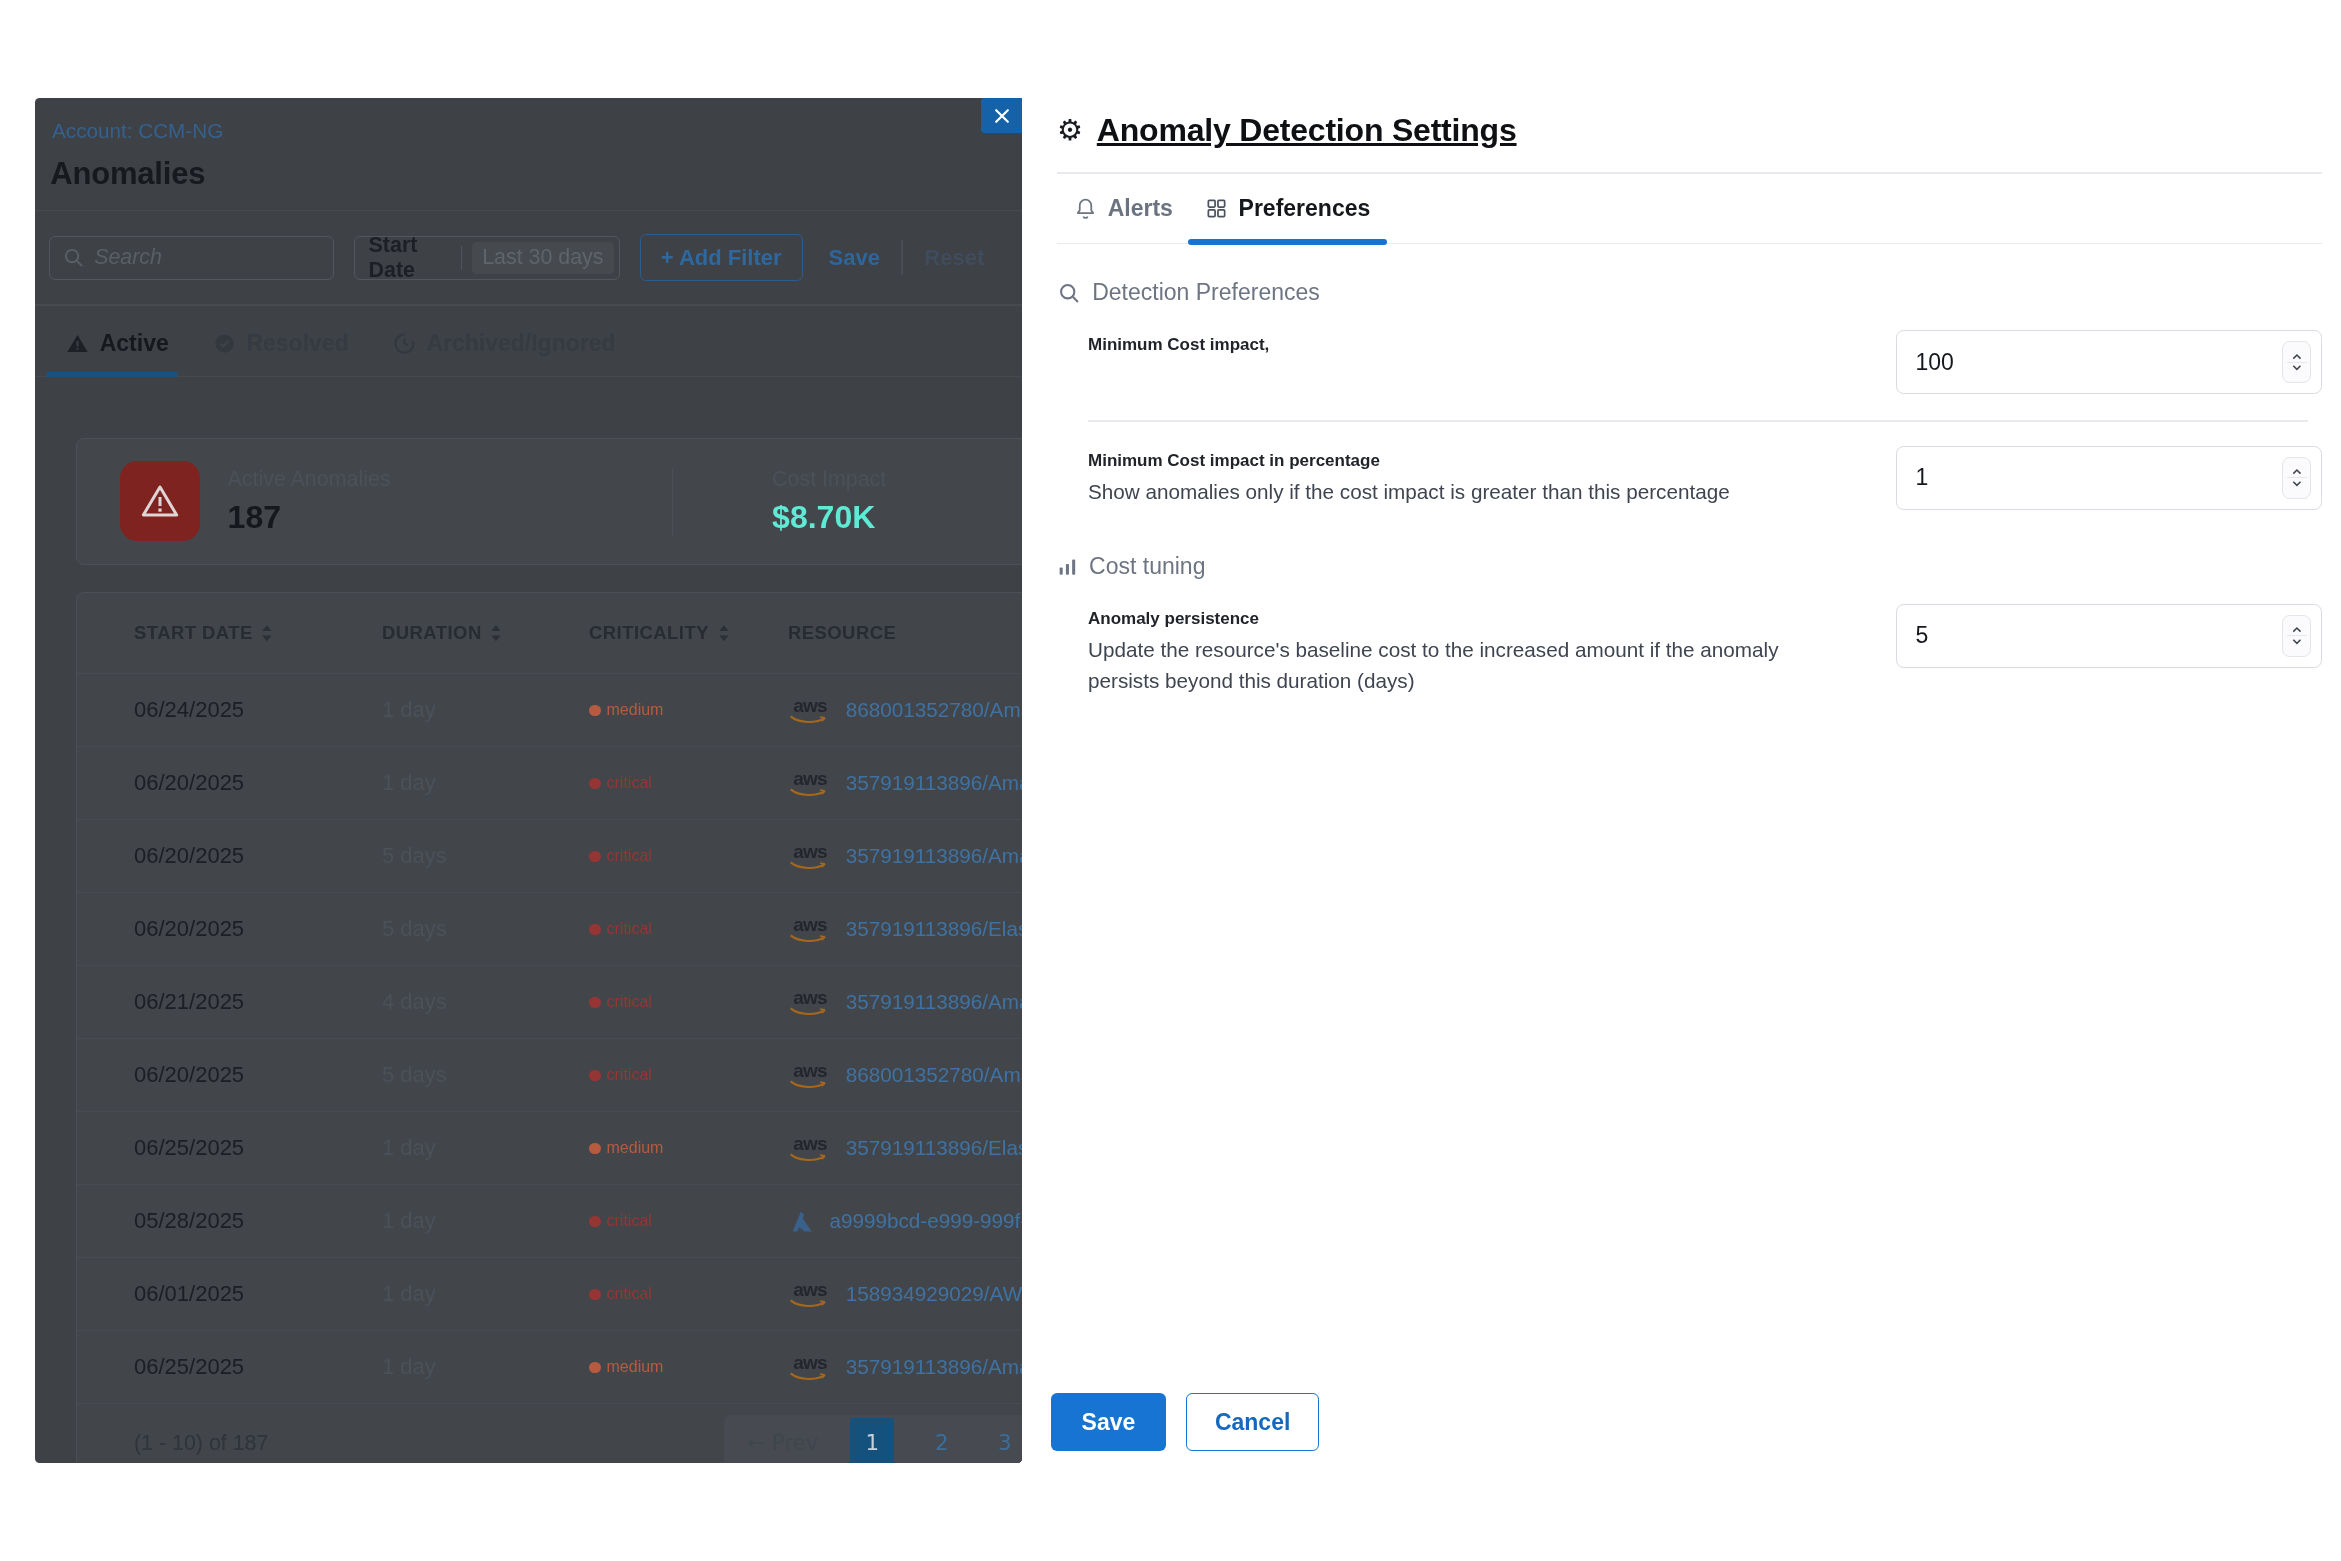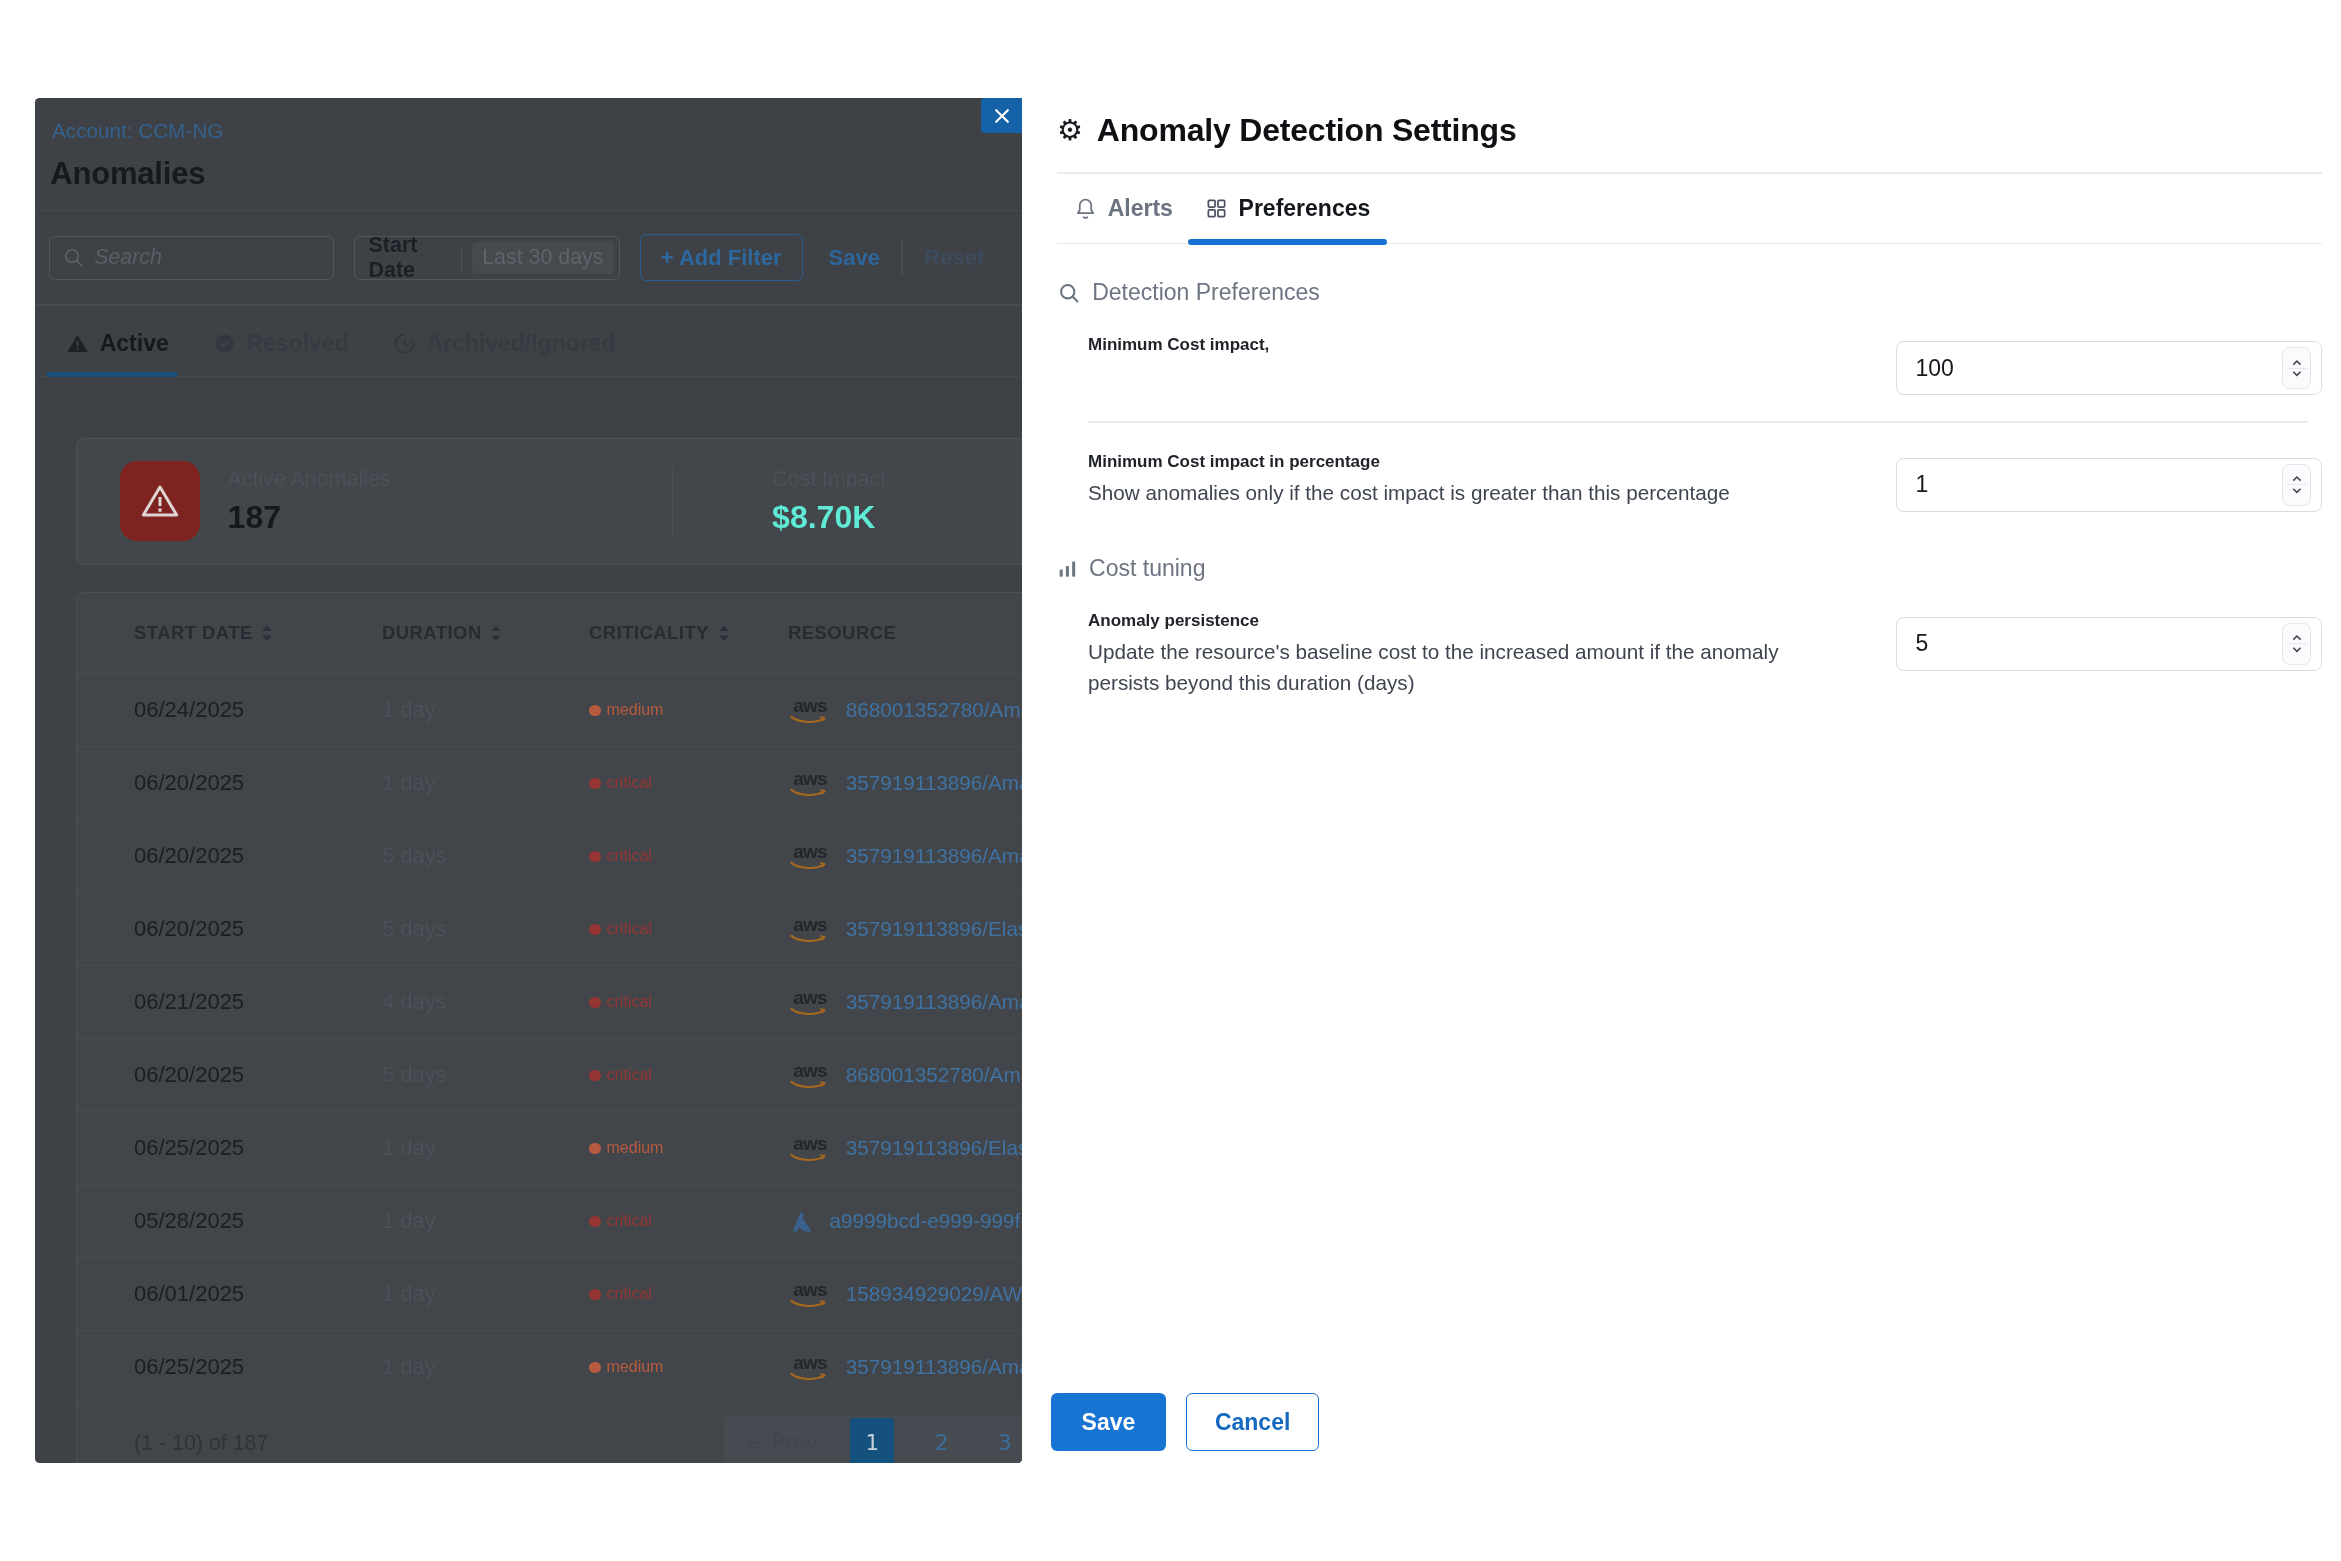--- a/index.html
+++ b/index.html
@@ -93,33 +93,33 @@
 
   
   .close-btn { position:absolute; left:981px; top:98px; width:41px; height:35px; background:#1562a8;
     border:none; border-radius:3.8px 0 0 3.8px; display:flex; align-items:center; justify-content:center; cursor:pointer; }
 
   
   .drawer { position:absolute; left:1023px; top:0; width:1319px; height:1561px; background:#ffffff;
     box-sizing:border-box; padding:0 20px 0 34px; }
   .d-title-row { display:flex; align-items:center; gap:13.8px; padding-top:112px; }
   .gear { font-family:"DejaVu Sans", sans-serif; font-size:29px; color:#191d22; line-height:1; }
-  .d-title { font-size:32px; font-weight:bold; color:#0e1013; letter-spacing:-0.2px; }
+  .d-title { font-size:32px; font-weight:bold; color:#0e1013; letter-spacing:-0.2px;text-decoration:underline; }
   .d-hr { height:1.5px; background:#e8eaed; margin-top:23px; }
   .d-tabs { display:flex; gap:32px; margin-top:21.4px; border-bottom:1.5px solid #e8eaed; padding-left:17px; }
   .d-tab { display:flex; align-items:center; gap:10.7px; font-size:23px; color:#6b7280; font-weight:600;
     padding-bottom:21.4px; position:relative; cursor:pointer; }
   .d-tab.active { color:#14171c; font-weight:bold; }
   .d-tab.active::after { content:""; position:absolute; left:-17px; right:-17px; bottom:-1.5px; height:6.1px; background:#1773d1; border-radius:4.6px; }
 
   .section-head { display:flex; align-items:center; gap:10.7px; margin-top:35px; font-size:23px; color:#6d7482; }
   .field { display:flex; justify-content:space-between; margin-top:23px; padding-left:31px; }
   .f-label { font-size:17px; font-weight:bold; color:#20242a; line-height:31px; }
   .f-desc { font-size:20.7px; color:#3f4550; line-height:31px; max-width:765px; }
-  .num-input { position:relative; width:426px; height:54px; flex:none; margin-top:12px; }
+  .num-input { position:relative; width:426px; height:64px; flex:none; margin-top:1px; }
   .num-input input {
     width:100%; height:100%; box-sizing:border-box; border:1.5px solid #d8dbe3; border-radius:7.7px;
     font-size:23px; color:#15181d; padding:0 54px 0 18.4px; font-family:inherit; outline:none; background:#fff;
   }
   .stepper { position:absolute; right:10.7px; top:50%; transform:translateY(-50%); width:27.6px; height:40px;
     border:0.8px solid #e3e5ea; border-radius:7.7px; background:#fbfbfd;
     display:flex; flex-direction:column; align-items:center; justify-content:center; gap:1.5px; cursor:pointer; }
   .stepper .sep { width:20px; height:0.8px; background:#e6e8ee; }
   .field-hr { height:1.5px; background:#e8eaed; margin:26px 13.8px 3.1px 31px; }
   .section-gap { margin-top:43px; }

